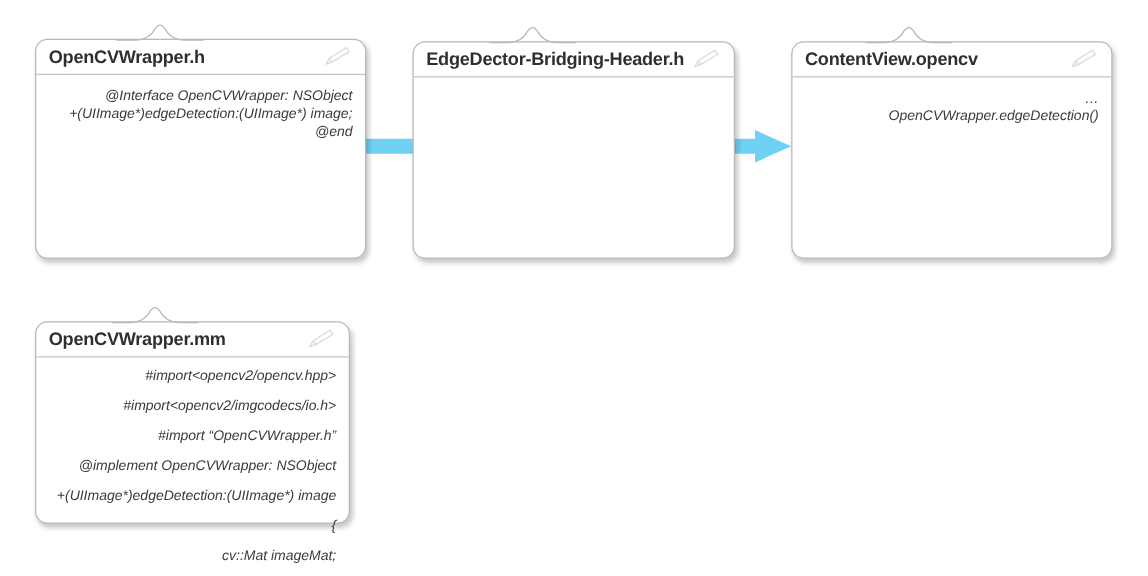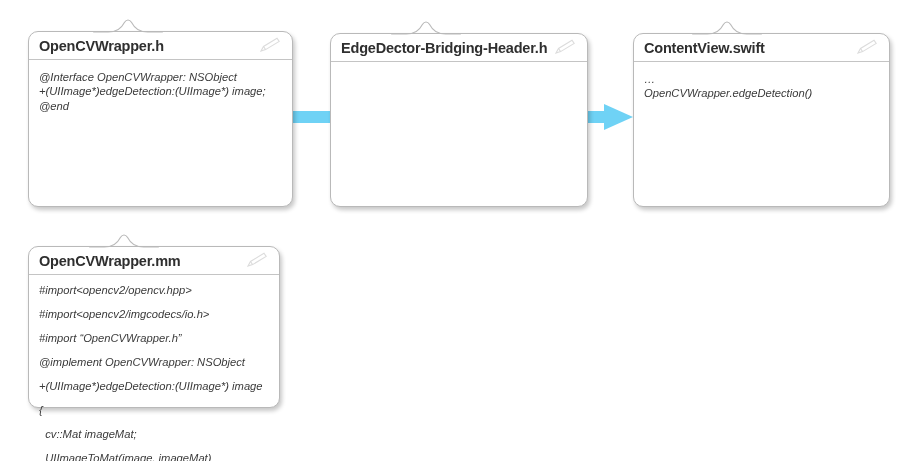--- a/index.html
+++ b/index.html
@@ -12,20 +12,21 @@
     height: 461px;
     position: relative;
     overflow: hidden;
     font-family: "Liberation Sans", sans-serif;
     -webkit-font-smoothing: antialiased;
   }
 
   #canvas {
     position: absolute;
     inset: 0;
+    text-align: right;
   }
 
   
   .arrow-layer {
     position: absolute;
     left: 0; top: 0;
     width: 918px; height: 461px;
     pointer-events: none;
   }
 
@@ -90,21 +91,21 @@
     line-height: 24px;
   }
   .body.spaced {
     padding-top: 10px;
   }
 
   
   #note-opencvwrapper-h        { left: 28px;  top: 31px;  width: 265px; height: 176px; }
   #note-bridging-header        { left: 330px; top: 33px;  width: 258px; height: 174px; }
   #note-contentview-swift      { left: 633px; top: 33px;  width: 257px; height: 174px; }
-  #note-opencvwrapper-mm       { left: 28px;  top: 246px; width: 252px; height: 162px; }
+  #note-opencvwrapper-mm       { left: 28px;  top: 257px; width: 252px; height: 162px; }
 
   #note-bridging-header .tab   { left: 58px; }
   #note-contentview-swift .tab { left: 56px; }
   #note-opencvwrapper-mm .tab  { left: 58px; }
 </style>
 </head>
 <body>
 
 <div id="canvas">
 
@@ -146,21 +147,21 @@
         <path d="M5.5,11.5 L7.6,14.6" stroke="#dcdcdc" stroke-width="1.1" fill="none"></path>
       </svg>
     </div>
   </div>
 
   <div class="note" id="note-contentview-swift">
     <svg class="tab" viewBox="0 0 74 17" width="74" height="17">
       <path d="M0,16 L16,16 Q28,16 33,6 Q37,0.6 41,6 Q46,16 58,16 L74,16" fill="none" stroke="#b9b9b9" stroke-width="1.1"></path>
     </svg>
     <div class="header">
-      <span class="title">ContentView.swift</span>
+      <span class="title">ContentView.opencv</span>
       <svg class="pencil" viewBox="0 0 26 20">
         <path d="M3,16 L5.5,11.5 L19,3.2 L21.2,6.4 L7.6,14.6 Z" fill="#ffffff" stroke="#dcdcdc" stroke-width="1.1"></path>
         <path d="M5.5,11.5 L7.6,14.6" stroke="#dcdcdc" stroke-width="1.1" fill="none"></path>
       </svg>
     </div>
     <div class="body spaced">…
 OpenCVWrapper.edgeDetection()</div>
   </div>
 
   <div class="note" id="note-opencvwrapper-mm">

